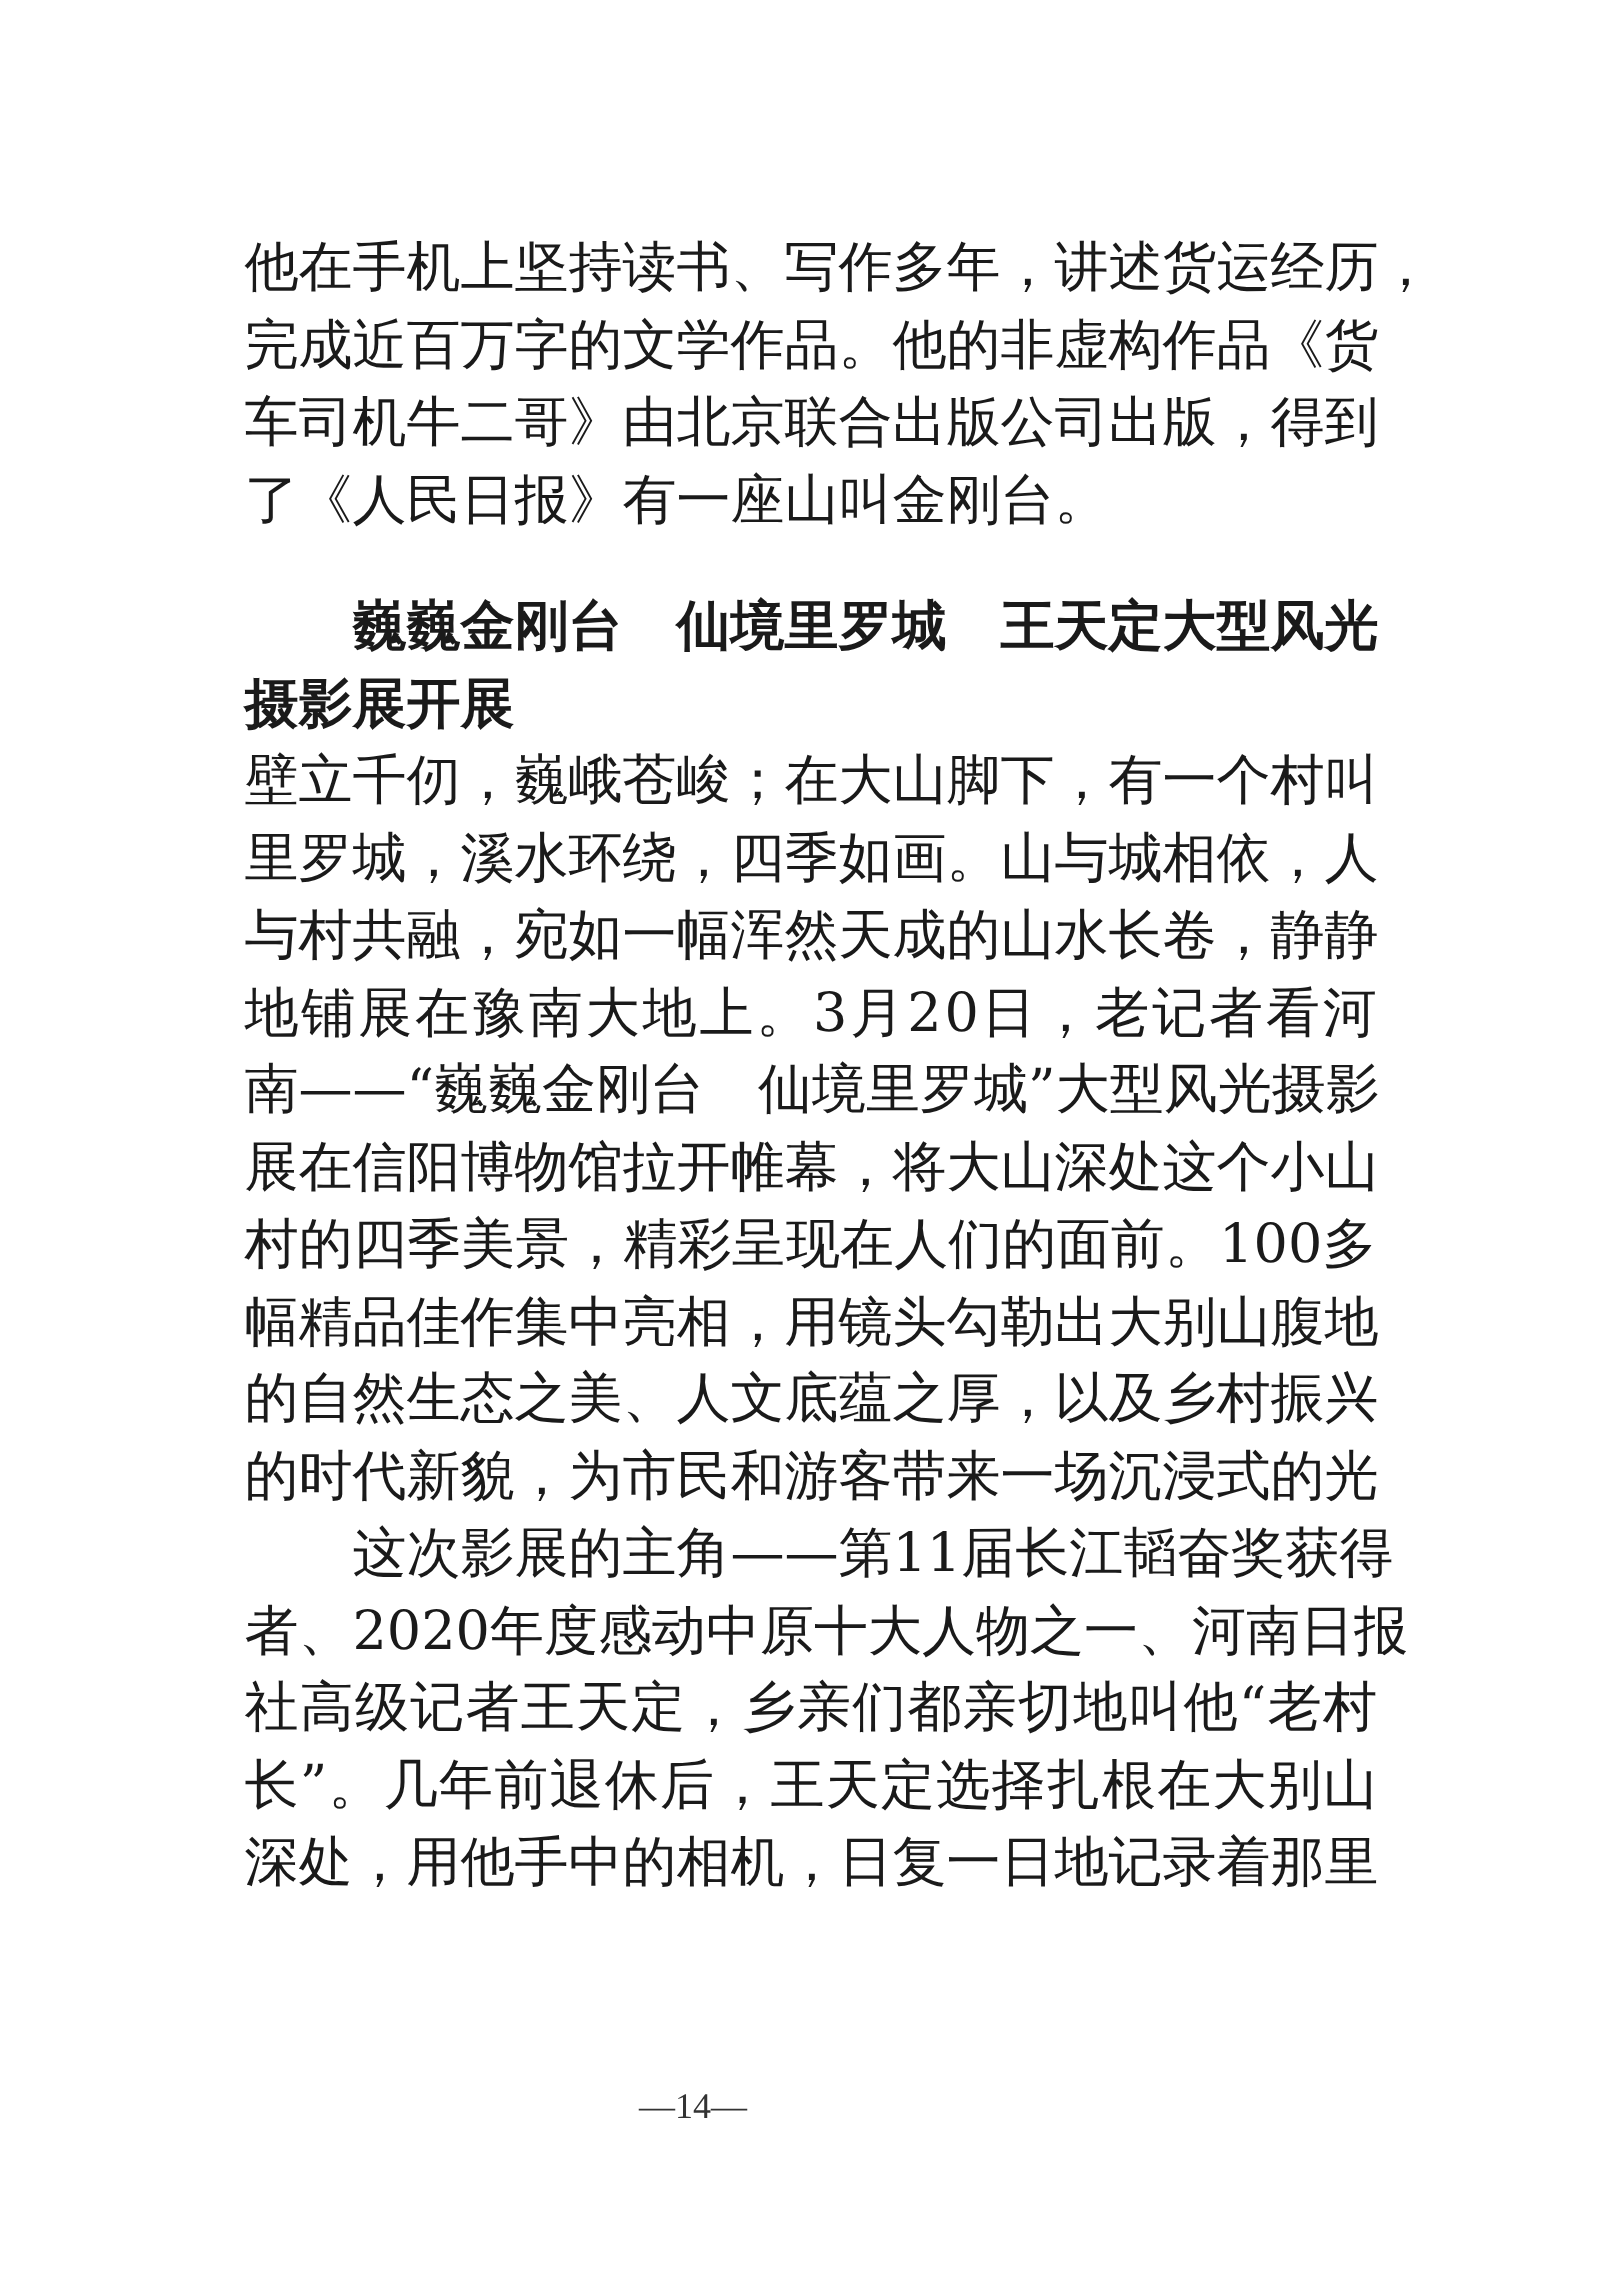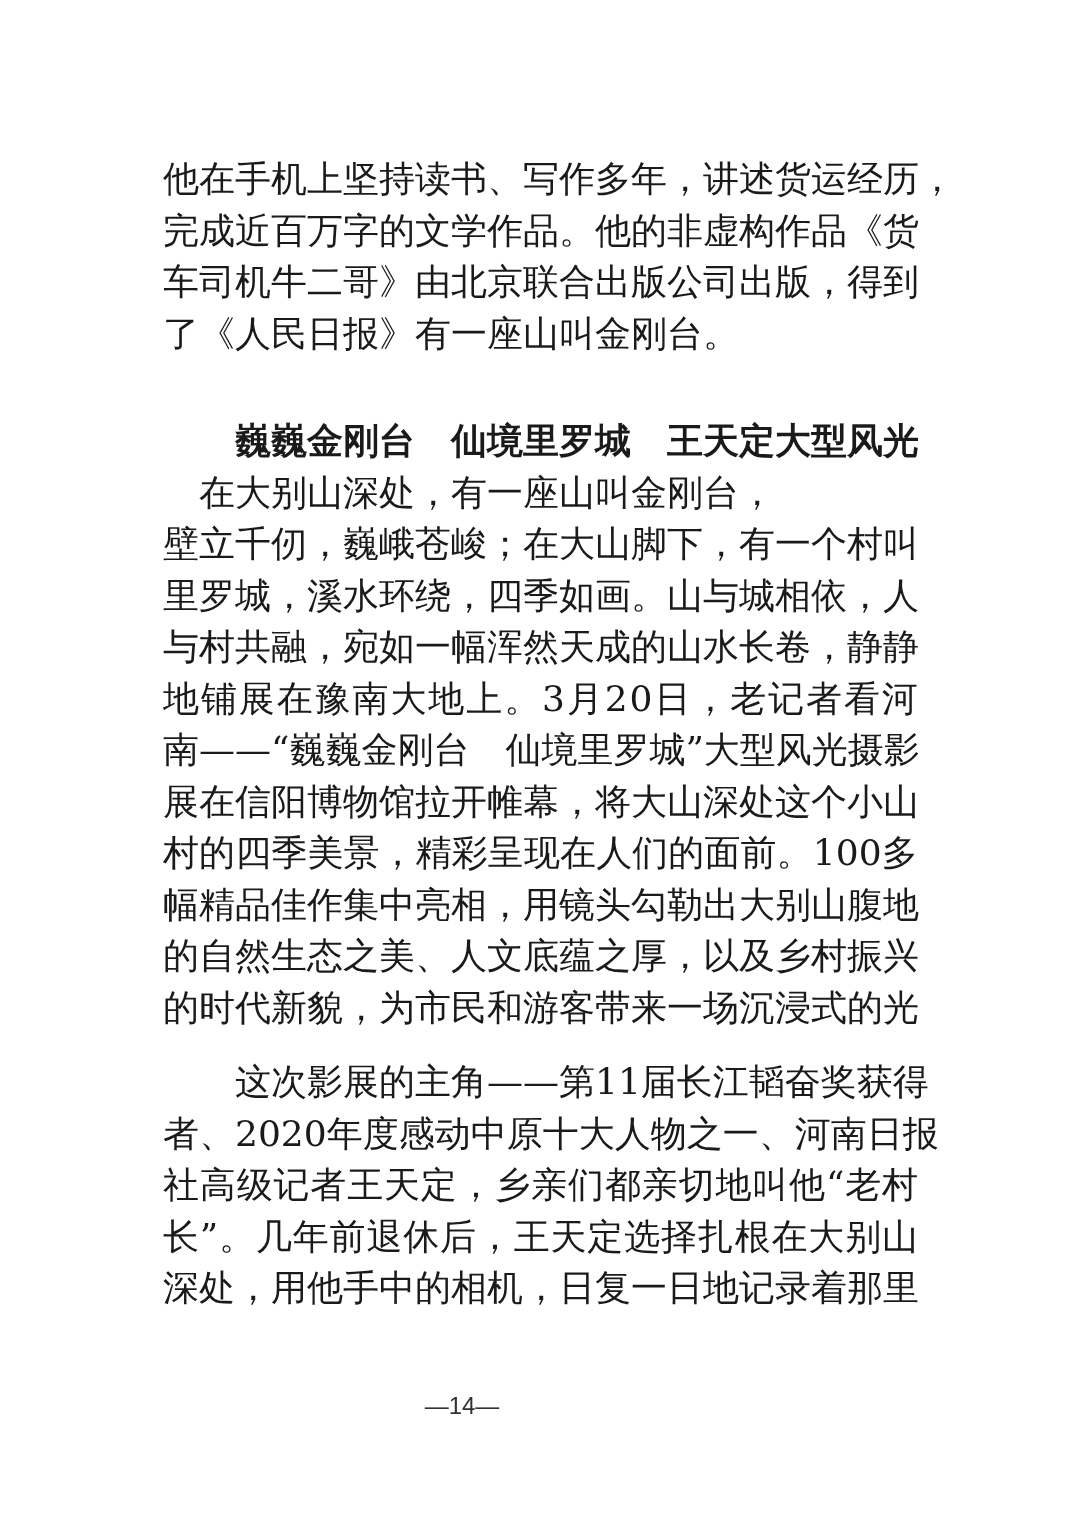--- a/index.html
+++ b/index.html
@@ -38,31 +38,30 @@
     }
     .gap {
       height: 33px;
     }
     .bold {
       font-family: "DejaVu Sans", "Liberation Sans", sans-serif;
       font-weight: bold;
     }
     .indent {
       padding-left: 72px;
-      margin-top: 23px;
     }
     .page-number {
       position: absolute;
       left: 0;
       width: 924px;
       top: 1392px;
       text-align: center;
       font-size: 24px;
       color: #333;
-      font-family: Liberation Sans, sans-serif;
+      font-family: Liberation Serif, serif;
     }
   </style>
 </head>
 <body>
 
 <div class="page">
 
   <div>
     <div class="line">
         <span class="ch">他</span>
@@ -137,21 +136,21 @@
     <div class="line last">了《人民日报》有一座山叫金刚台。</div>
   </div>
 
   <div class="gap"></div>
 
   <div>
     <div class="line indent">
       <span class="bold">巍巍金刚台　仙境里罗城　王天定大型风光</span>
     </div>
     <div class="line">
-      <span>　在大别山深处，有一座山叫金刚台，</span>
+      <span class="bold">摄影展开展</span>
     </div>
     <div class="line">
         <span class="ch">壁</span>
         <span class="ch">立</span>
         <span class="ch">千</span>
         <span class="ch">仞</span>
         <span class="ch">，</span>
         <span class="ch">巍</span>
         <span class="ch">峨</span>
         <span class="ch">苍</span>

